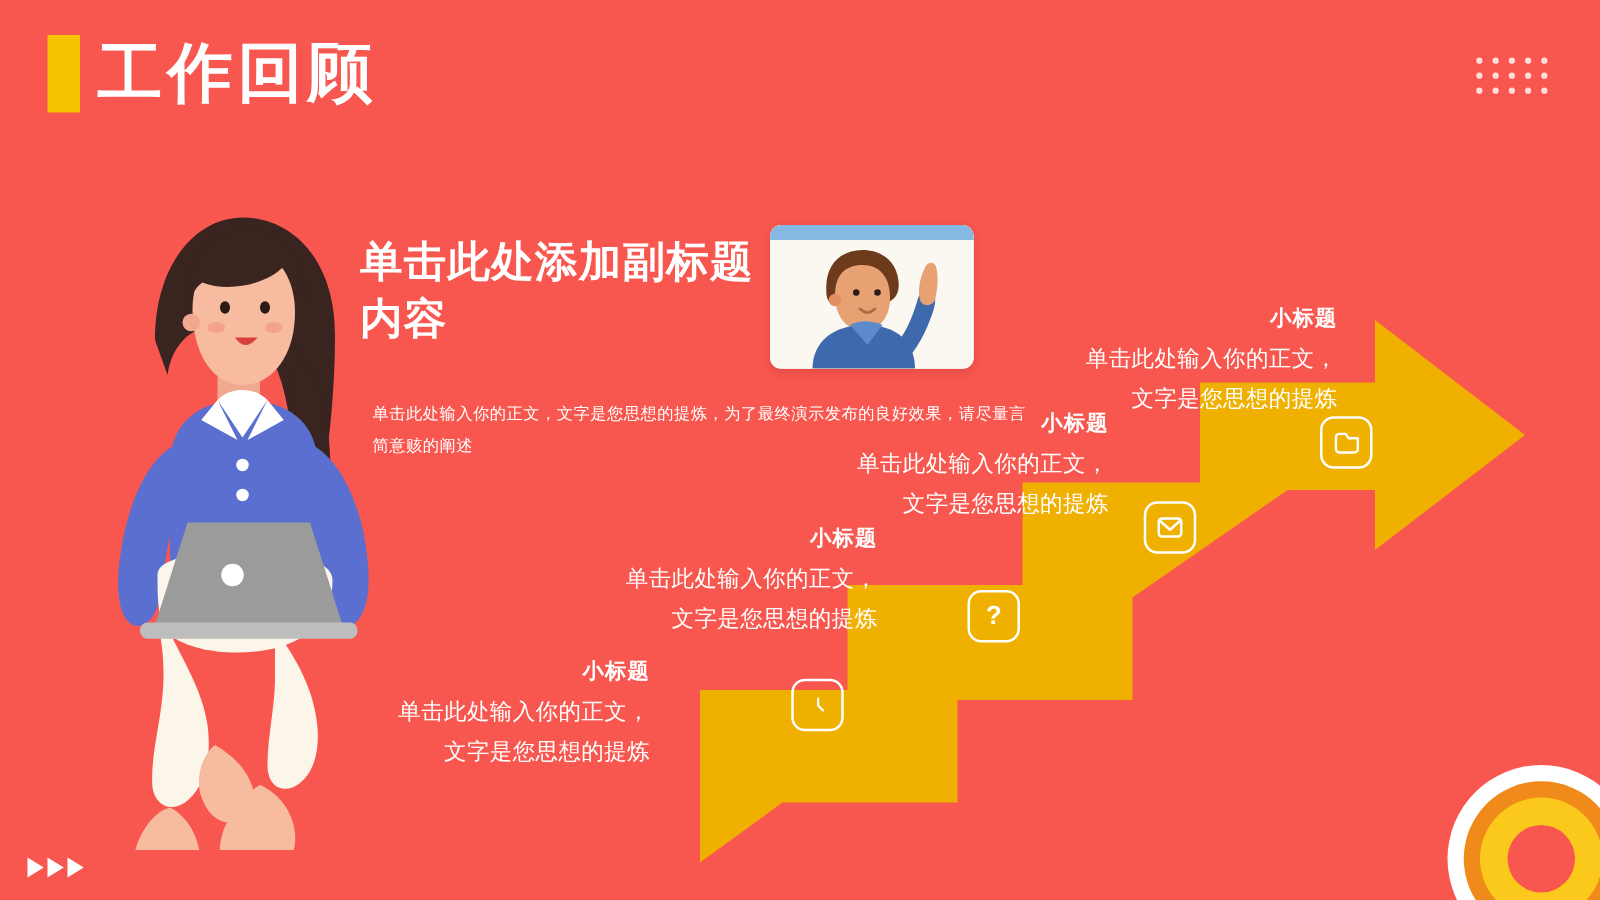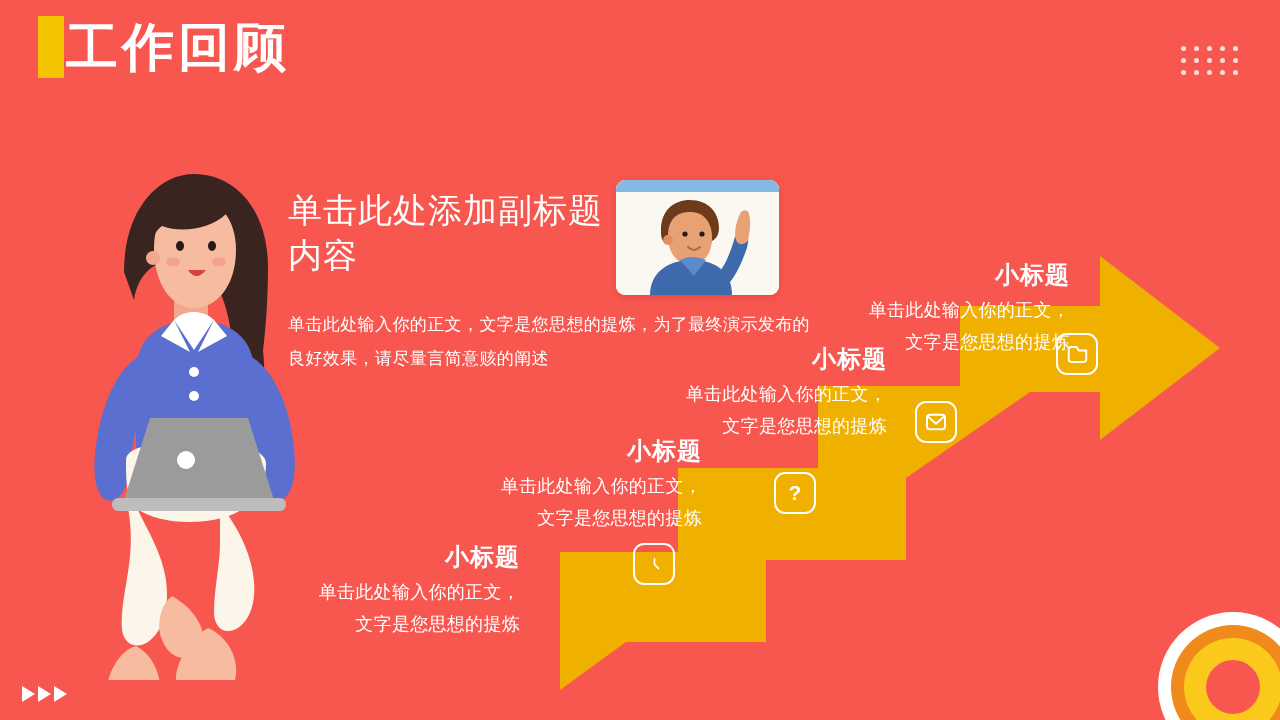--- a/index.html
+++ b/index.html
@@ -14,24 +14,24 @@
     overflow: hidden;
     background: #f8574f;
     font-family: "Liberation Sans", "DejaVu Sans", sans-serif;
     -webkit-font-smoothing: antialiased;
   }
 
   
   .header {
     position: absolute;
     left: 38px;
-    top: 16px;
+    top: 28px;
     display: flex;
     align-items: center;
-    gap: 2px;
+    gap: 14px;
     justify-content: center;
   }
   .title-bar {
     width: 26px;
     height: 62px;
     background: #f5c400;
     flex: 0 0 auto;
   }
   .title-text {
     color: #ffffff;
@@ -140,49 +140,49 @@
   
   .subtitle-block {
     position: absolute;
     left: 288px;
     top: 188px;
     width: 330px;
   }
   .subtitle {
     color: #ffffff;
     font-size: 34px;
-    font-weight: 400;
+    font-weight: 700;
     line-height: 1.33;
     letter-spacing: 1px;
     margin: 0;
   }
   .body-copy {
     position: absolute;
     left: 288px;
     top: 308px;
     width: 530px;
     color: #ffffff;
-    font-size: 17px;
+    font-size: 13px;
     line-height: 2.0;
     letter-spacing: 0.4px;
-    margin: 0;
+    margin: 10px;
   }
 
   
   .step {
     position: absolute;
     text-align: right;
     width: 215px;
   }
   .step-title {
     color: #ffffff;
-    font-size: 24px;
+    font-size: 17px;
     font-weight: 700;
     letter-spacing: 1px;
-    margin: 16px 0 6px 0;
+    margin: 0 0 6px 0;
     line-height: 1.1;
   }
   .step-desc {
     color: #ffffff;
     font-size: 18px;
     line-height: 1.78;
     letter-spacing: 0.3px;
     margin: 0;
   }
   .step-1 { left: 305px; top: 528px; }

